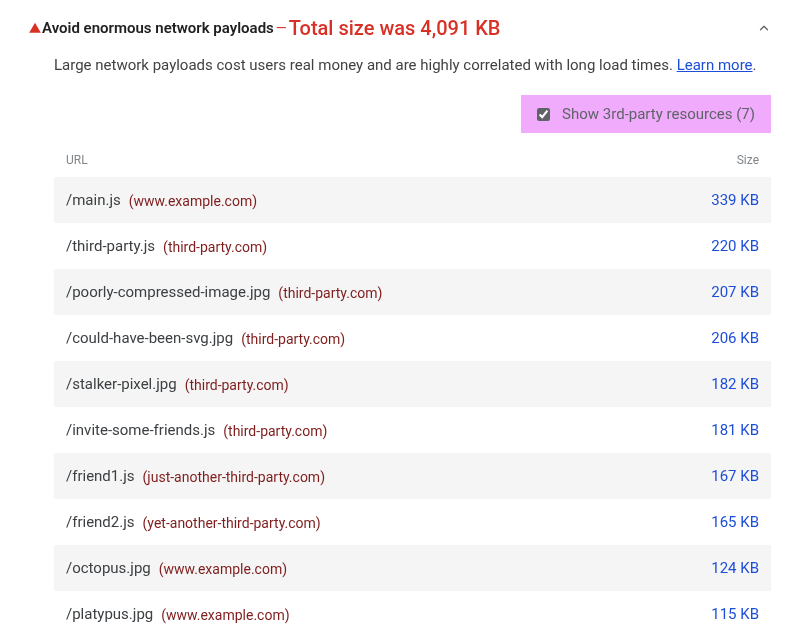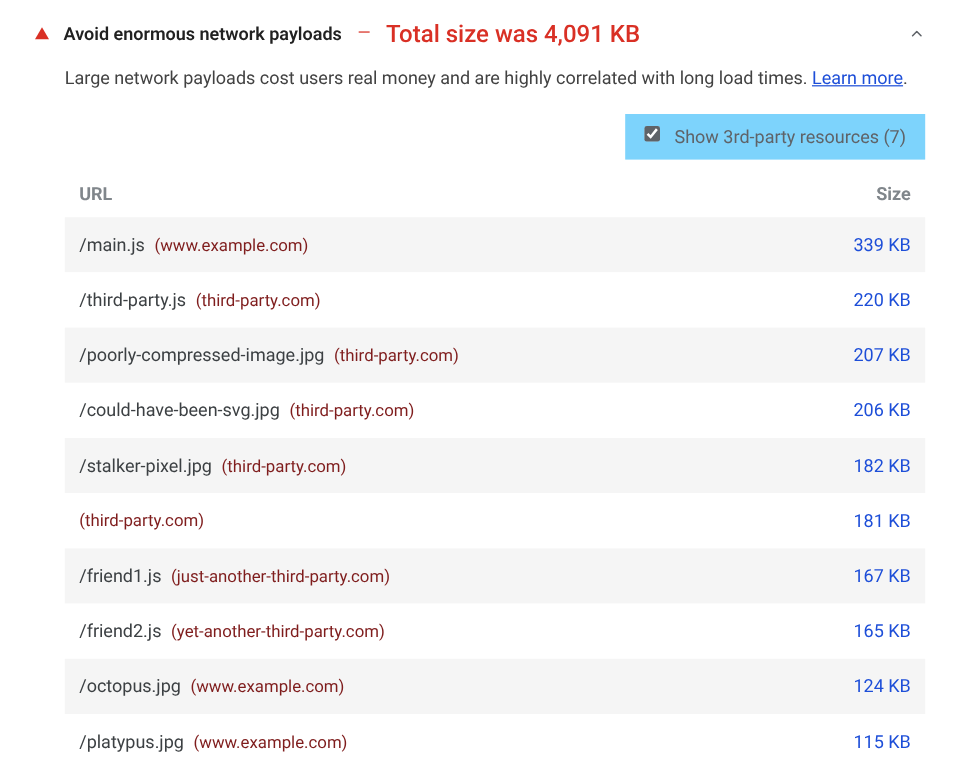--- a/index.html
+++ b/index.html
@@ -9,21 +9,21 @@
       color: #212121;
       background: #fff;
       width: 799px;
     }
     .audit {
       padding: 16px 28px 20px 28px;
     }
     .audit-header {
       display: flex;
       align-items: center;
-      gap: 11px;
+      gap: 0;
     }
     .triangle-icon {
       display: inline-flex;
       align-items: center;
       justify-content: center;
     }
     .audit-title {
       font-weight: 600;
       font-size: 15px;
       color: #212121;
@@ -57,45 +57,44 @@
       text-decoration: underline;
       cursor: pointer;
     }
     .third-party-row {
       margin-top: 18px;
       margin-left: 26px;
       display: flex;
       justify-content: flex-end;
     }
     .third-party-toggle {
-      background: #7dd3fc;
+      background: #f0abfc;
       padding: 10px 16px;
       display: inline-flex;
-      align-items: flex-start;
+      align-items: center;
       gap: 12px;
       font-size: 15px;
       color: #5f6368;
       cursor: pointer;
     }
     .third-party-toggle input {
       width: 13px;
       height: 13px;
       accent-color: #5f6368;
     }
     .table-wrap {
       margin-top: 14px;
       margin-left: 26px;
     }
     .thead {
       display: flex;
       justify-content: space-between;
       padding: 6px 12px 10px 12px;
       color: #80868b;
-      font-size: 15px;
-      font-weight: bold;
+      font-size: 12px;
     }
     .row {
       display: flex;
       justify-content: space-between;
       align-items: center;
       padding: 14px 12px;
       font-size: 15px;
     }
     .row:nth-child(odd) {
       background: #f5f5f5;
@@ -187,20 +186,21 @@
         </div>
         <div class="row">
           <span class="url-cell">
             <span class="url-path">/stalker-pixel.jpg</span>
             <span class="url-origin">(third-party.com)</span>
           </span>
           <span class="size-cell">182 KB</span>
         </div>
         <div class="row">
           <span class="url-cell">
+            <span class="url-path">/invite-some-friends.js</span>
             <span class="url-origin">(third-party.com)</span>
           </span>
           <span class="size-cell">181 KB</span>
         </div>
         <div class="row">
           <span class="url-cell">
             <span class="url-path">/friend1.js</span>
             <span class="url-origin">(just-another-third-party.com)</span>
           </span>
           <span class="size-cell">167 KB</span>

